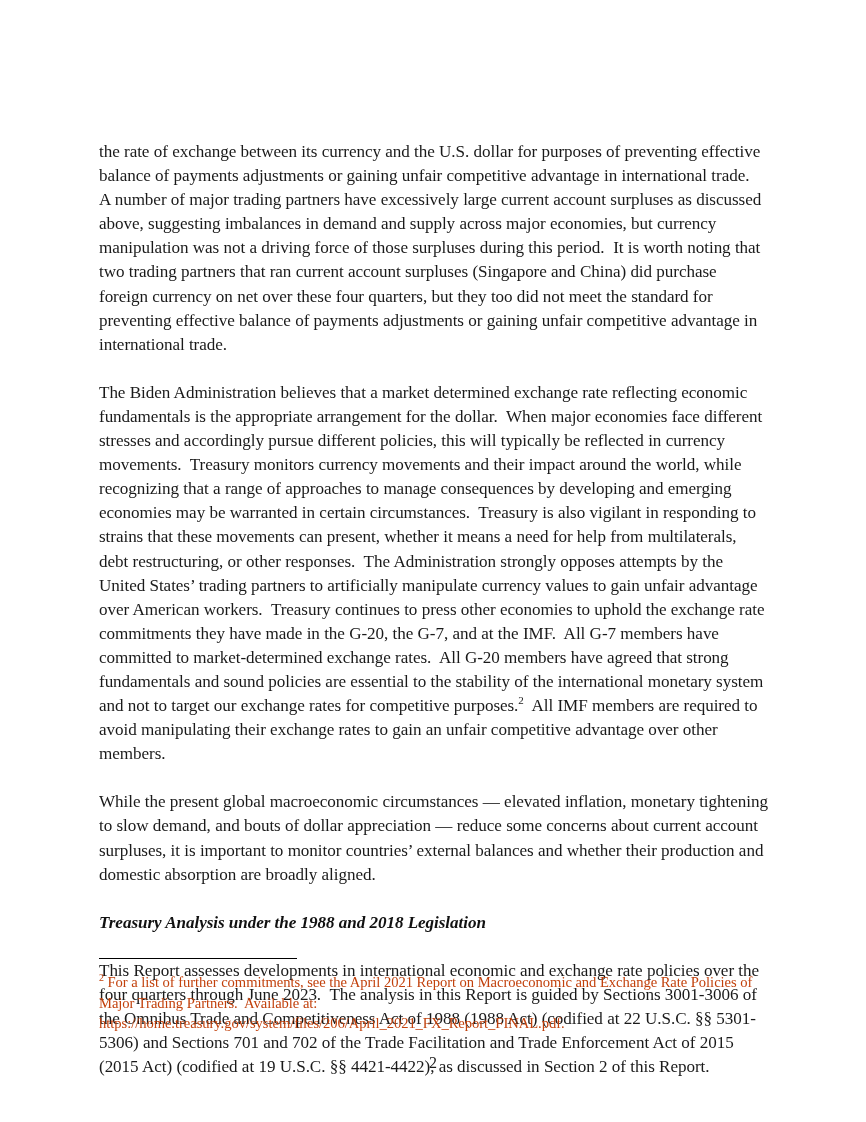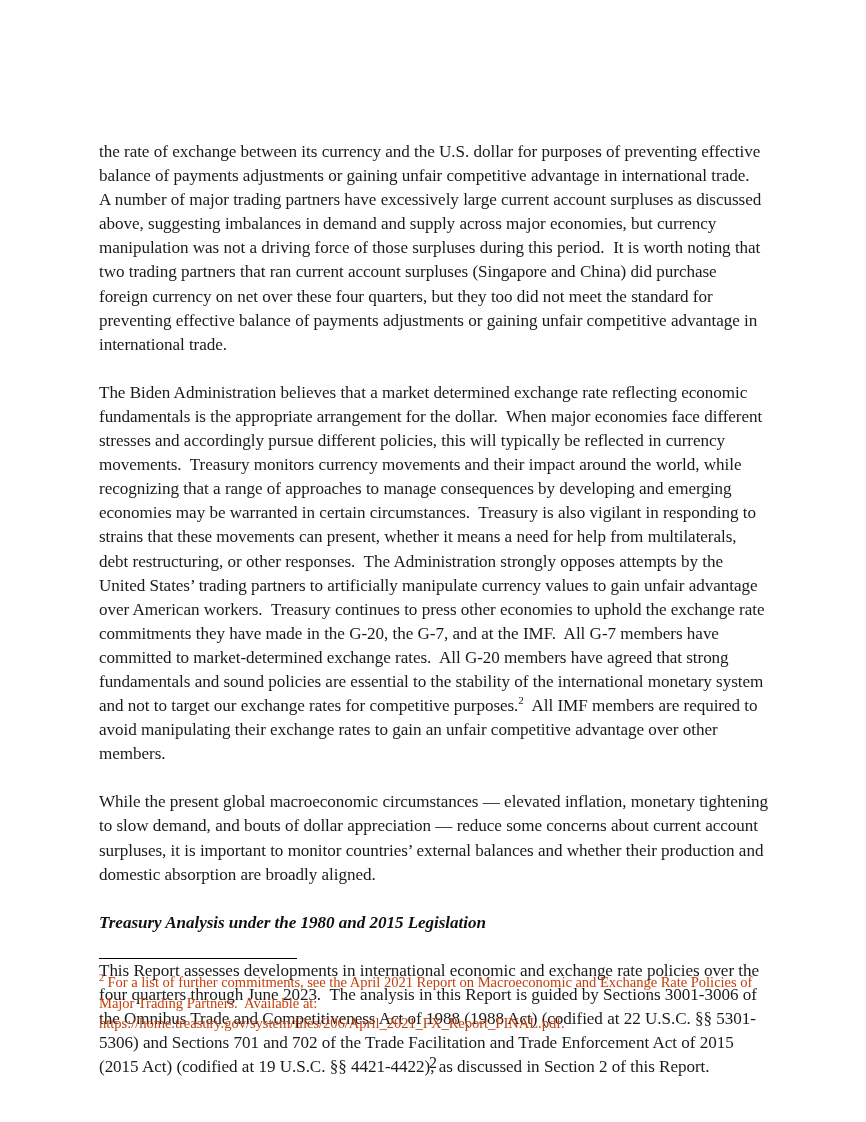--- a/index.html
+++ b/index.html
@@ -95,21 +95,21 @@
 <div class="page">
 
   <div class="content">
 
     <p class="para">the rate of exchange between its currency and the U.S. dollar for purposes of preventing effective balance of payments adjustments or gaining unfair competitive advantage in international trade.  A number of major trading partners have excessively large current account surpluses as discussed above, suggesting imbalances in demand and supply across major economies, but currency manipulation was not a driving force of those surpluses during this period.  It is worth noting that two trading partners that ran current account surpluses (Singapore and China) did purchase foreign currency on net over these four quarters, but they too did not meet the standard for preventing effective balance of payments adjustments or gaining unfair competitive advantage in international trade.</p>
 
     <p class="para"><span>The Biden Administration believes that a market determined exchange rate reflecting economic fundamentals is the appropriate arrangement for the dollar.  When major economies face different stresses and accordingly pursue different policies, this will typically be reflected in currency movements.  Treasury monitors currency movements and their impact around the world, while recognizing that a range of approaches to manage consequences by developing and emerging economies may be warranted in certain circumstances.  Treasury is also vigilant in responding to strains that these movements can present, whether it means a need for help from multilaterals, debt restructuring, or other responses.  The Administration strongly opposes attempts by the United States’ trading partners to artificially manipulate currency values to gain unfair advantage over American workers.  Treasury continues to press other economies to uphold the exchange rate commitments they have made in the G-20, the G-7, and at the IMF.  All G-7 members have committed to market-determined exchange rates.  All G-20 members have agreed that strong fundamentals and sound policies are essential to the stability of the international monetary system and not to target our exchange rates for competitive purposes.</span><span class="fn-ref">2</span><span>  All IMF members are required to avoid manipulating their exchange rates to gain an unfair competitive advantage over other members.</span></p>
 
     <p class="para">While the present global macroeconomic circumstances — elevated inflation, monetary tightening to slow demand, and bouts of dollar appreciation — reduce some concerns about current account surpluses, it is important to monitor countries’ external balances and whether their production and domestic absorption are broadly aligned.</p>
 
-    <h2 class="heading">Treasury Analysis under the 1980 and 2015 Legislation</h2>
+    <h2 class="heading">Treasury Analysis under the 1988 and 2018 Legislation</h2>
 
     <p class="para">This Report assesses developments in international economic and exchange rate policies over the four quarters through June 2023.  The analysis in this Report is guided by Sections 3001-3006 of the Omnibus Trade and Competitiveness Act of 1988 (1988 Act) (codified at 22 U.S.C. §§ 5301-5306) and Sections 701 and 702 of the Trade Facilitation and Trade Enforcement Act of 2015 (2015 Act) (codified at 19 U.S.C. §§ 4421-4422), as discussed in Section 2 of this Report.</p>
 
   </div>
 
   <div class="footnote-area">
     <div class="footnote-rule"></div>
     <p class="footnote"><span class="footnote-num">2</span><span> For a list of further commitments, see the April 2021 Report on Macroeconomic and Exchange Rate Policies of Major Trading Partners.  Available at:
 https://home.treasury.gov/system/files/206/April_2021_FX_Report_FINAL.pdf.</span></p>
   </div>

